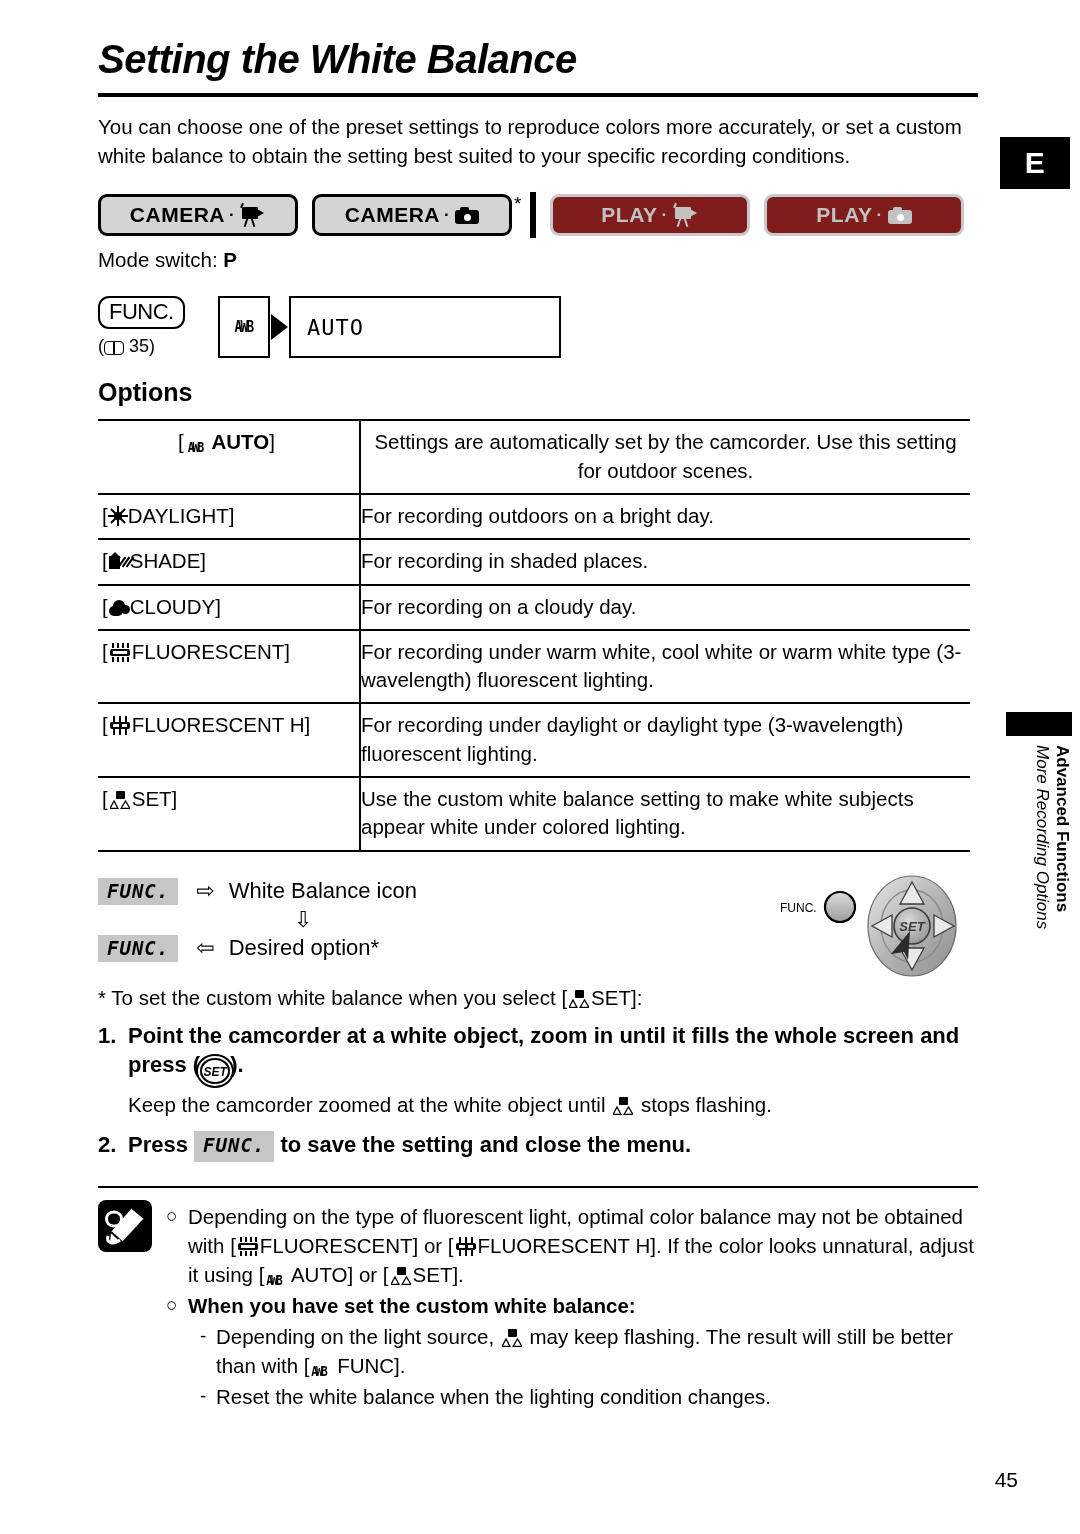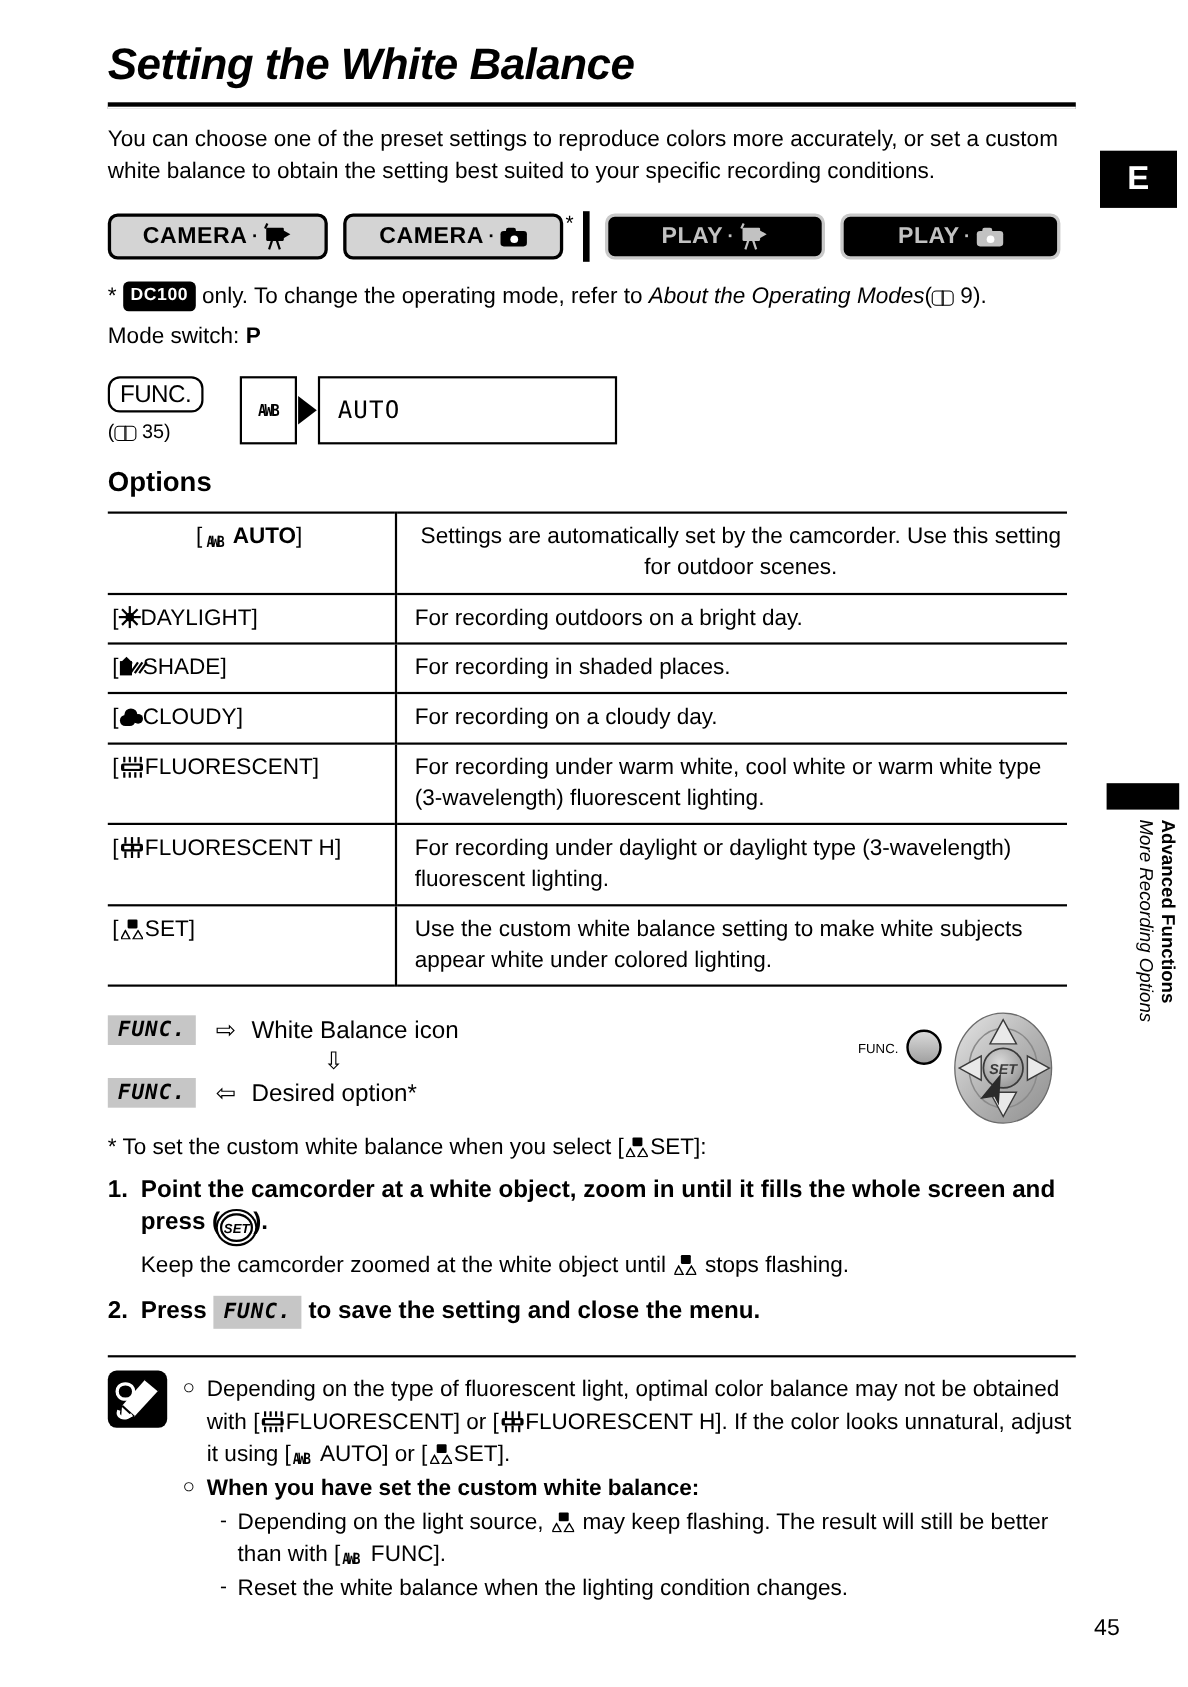--- a/index.html
+++ b/index.html
@@ -59,21 +59,21 @@
   .modes { display:flex; align-items:center; margin-top:22px; }
   .mode-btn {
     border:3px solid #000; border-radius:9px;
     background:#d4d4d4;
     height:42px; padding:0 16px;
     display:flex; align-items:center; justify-content:center;
     font-size:21px; font-weight:bold; letter-spacing:0.5px;
     margin-right:14px; position:relative;
     min-width:200px;
   }
-  .mode-btn.off { border-color:#c9c9c9; background:#000000; color:#c2c2c2; }
+  .mode-btn.off { border-color:#c9c9c9; background:#7f1d1d; color:#c2c2c2; }
   .mode-btn .mdot { margin:0 5px 0 4px; font-size:17px; }
   .mode-sep { width:9px; height:46px; background:#000; margin:0 14px 0 4px; }
   .mode-btn .star { position:absolute; right:-13px; top:-4px; font-size:19px; font-weight:normal; color:#000; }
 
   
   .ic-vid { display:inline-block; position:relative; width:26px; height:20px; }
   .ic-vid .body { position:absolute; left:2px; top:2px; width:16px; height:12px; background:#000; border-radius:1px; }
   .ic-vid .lens { position:absolute; left:17px; top:4px; width:0; height:0;
                   border-top:4px solid transparent; border-bottom:4px solid transparent; border-left:7px solid #000; }
   .ic-vid .leg1 { position:absolute; left:5px; top:13px; width:2px; height:9px; background:#000; transform:rotate(18deg); }
@@ -130,21 +130,21 @@
     font-size:22px; font-family:"DejaVu Sans Mono", monospace; letter-spacing:1px;
   }
 
   
   .options-h { font-size:25px; font-weight:bold; margin-top:20px; }
 
   
   table.opts { border-collapse:collapse; width:872px; margin-top:12px; font-size:20.5px; }
   table.opts td { vertical-align:top; padding:7px 0 8px 4px; line-height:1.38; }
   table.opts td.k { width:262px; border-right:2px solid #000; padding-right:8px; white-space:nowrap; }
-  table.opts td.v { padding-left:16px; }
+  table.opts td.v { padding-left:0; }
   table.opts tr { border-bottom:2px solid #000; }
   table.opts tr:first-child { border-top:2.5px solid #000;text-align:center; }
   table.opts tr:last-child { border-bottom:2.5px solid #000; }
   .kbold { font-weight:bold; }
 
   
   .wi { display:inline-block; vertical-align:-3px; position:relative; }
 
   .wi-awb { width:22px; height:17px; font-family:"DejaVu Sans Mono", monospace;
             font-size:14px; font-weight:bold; letter-spacing:-2.3px; transform:scaleX(0.8); }
@@ -310,25 +310,20 @@
         <span>PLAY</span>
         <span class="mdot">·</span>
         <span class="ic-cam">
           <span class="hump"></span>
             <span class="body"></span>
             <span class="dot"></span>
         </span>
       </div>
     </div>
 
-    <div class="footnote">
-      <span>*</span>
-      <span class="badge">DC100</span>
-      <span>only. To change the operating mode, refer to </span><i>About the Operating Modes</i><span>(</span><span class="book"></span> <span>9</span><span>).</span>
-    </div>
 
     <div class="modesw">
       <span>Mode switch:</span>
       <b>P</b>
     </div>
 
     <div class="flow">
       <div class="flow-left">
         <span class="func-pill">FUNC.</span>
         <div class="pg">

